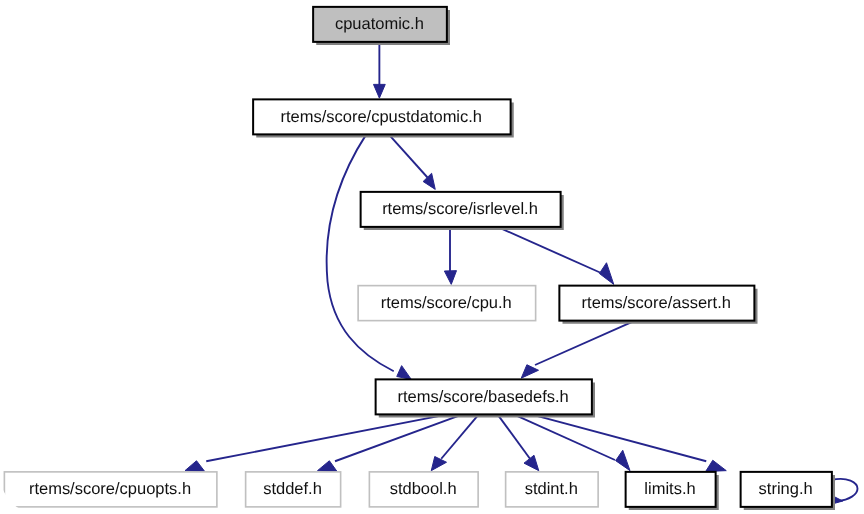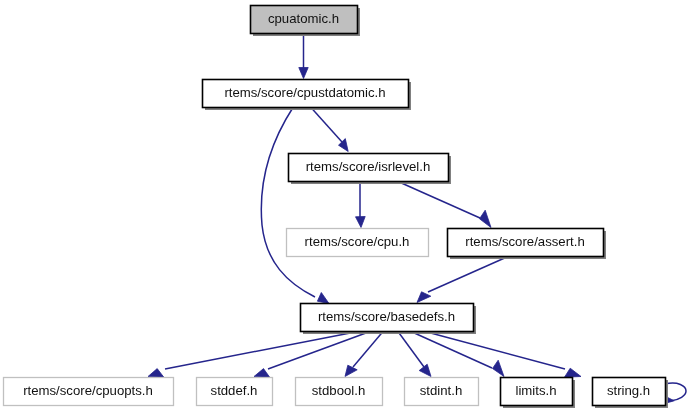--- a/index.html
+++ b/index.html
@@ -7,20 +7,21 @@
     padding: 0;
     background: #ffffff;
   }
   #graph-root {
     position: relative;
     width: 691px;
     height: 411px;
     background: #ffffff;
     font-family: "Liberation Sans", sans-serif;
     overflow: hidden;
+    border-radius: 31px;
   }
   svg#graph-svg {
     display: block;
     width: 691px;
     height: 411px;
   }
   .node-box {
     stroke-width: 1;
   }
   .node-box.border-black {

